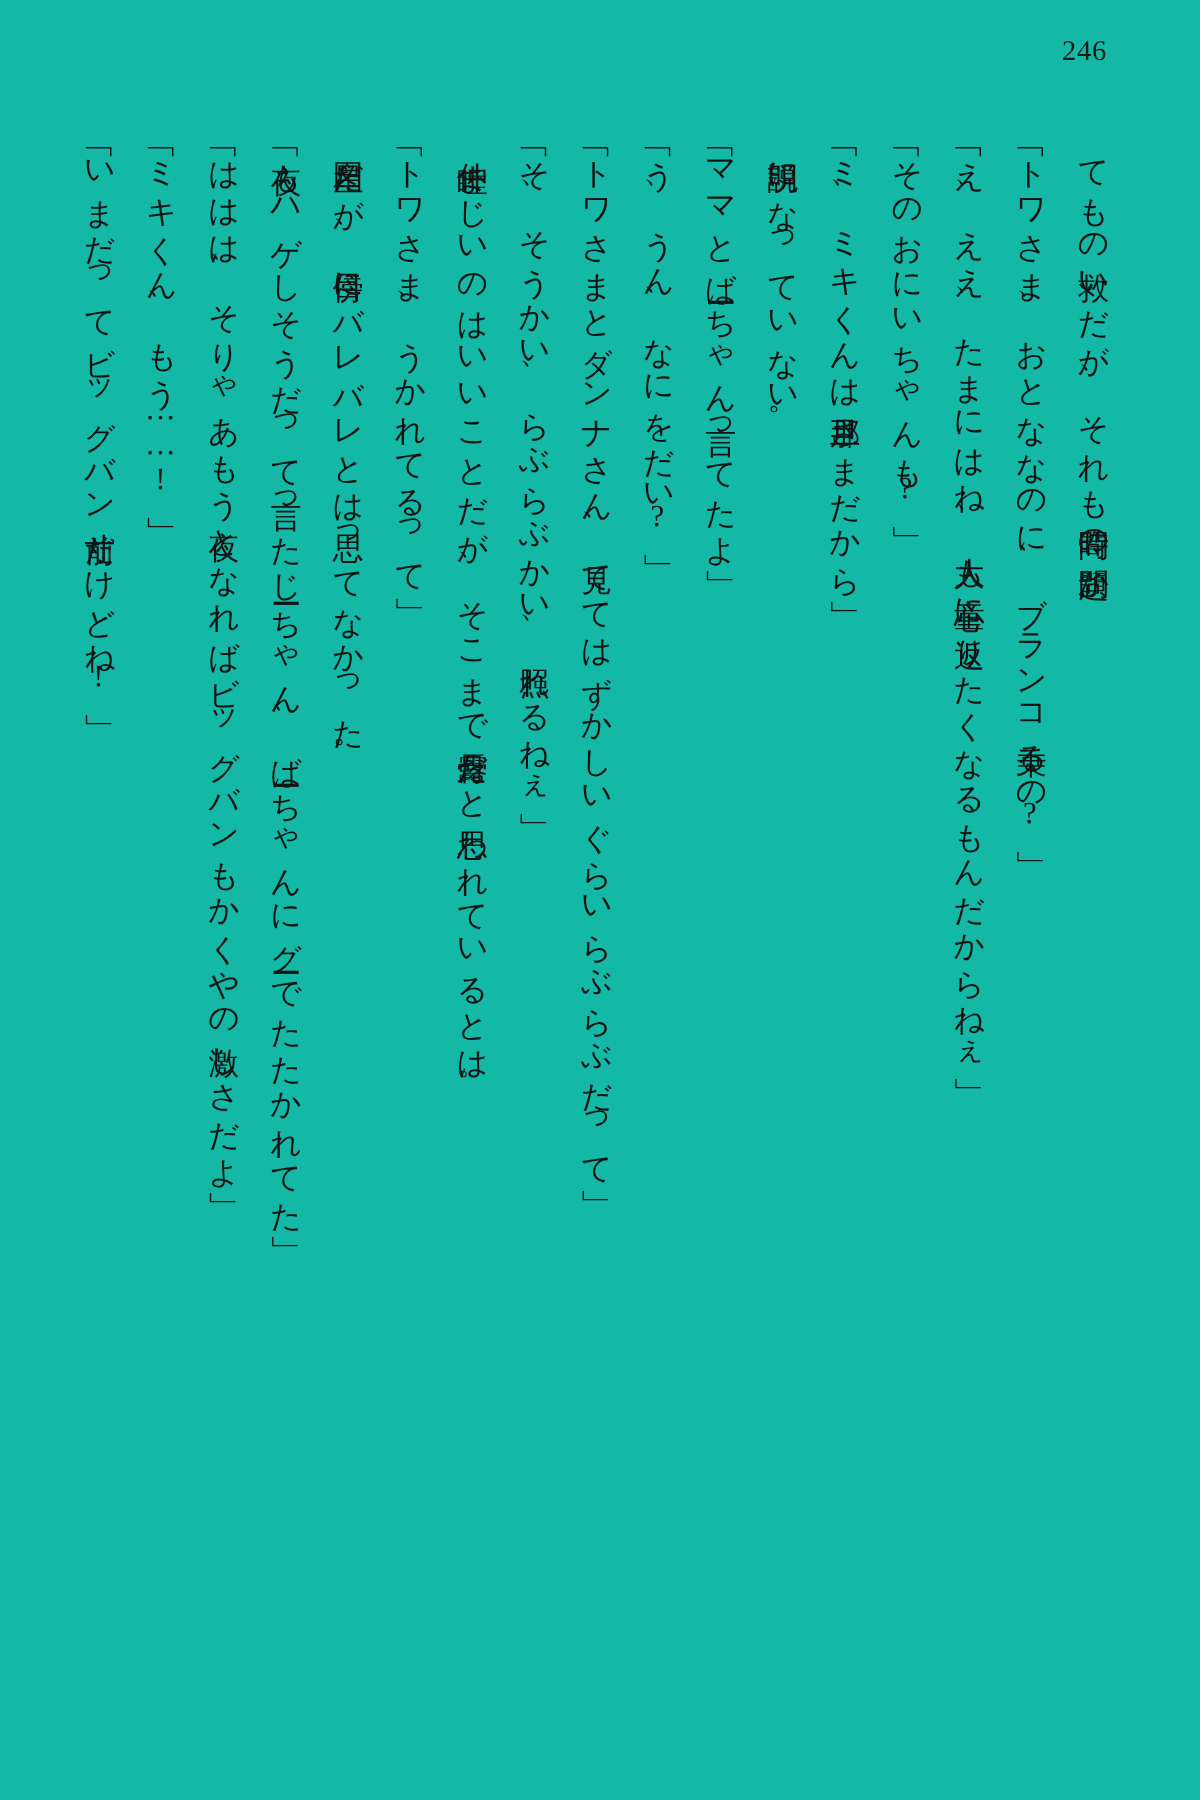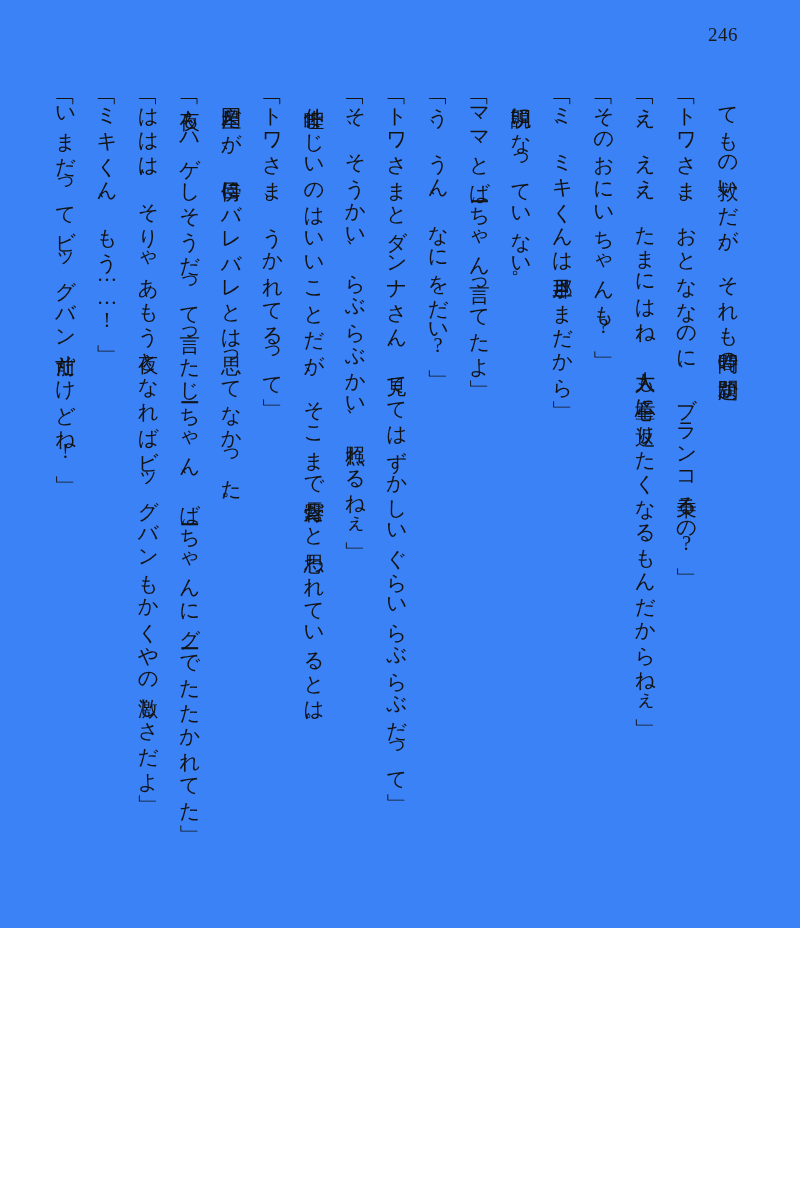--- a/index.html
+++ b/index.html
@@ -3,22 +3,22 @@
 <meta charset="utf-8">
 <style>
   html, body {
     margin: 0;
     padding: 0;
     background: #ffffff;
   }
   .page {
     position: relative;
     width: 800px;
-    height: 928px;
-    background: #3b82f6;
+    height: 1200px;
+    background: #14b8a6;
     overflow: hidden;
     font-family: "Liberation Serif", "DejaVu Serif", serif;
     color: #111111;
   }
   .page-number {
     position: absolute;
     top: 24px;
     right: 62px;
     font-size: 19px;
     font-family: "Liberation Serif", "DejaVu Serif", serif;

